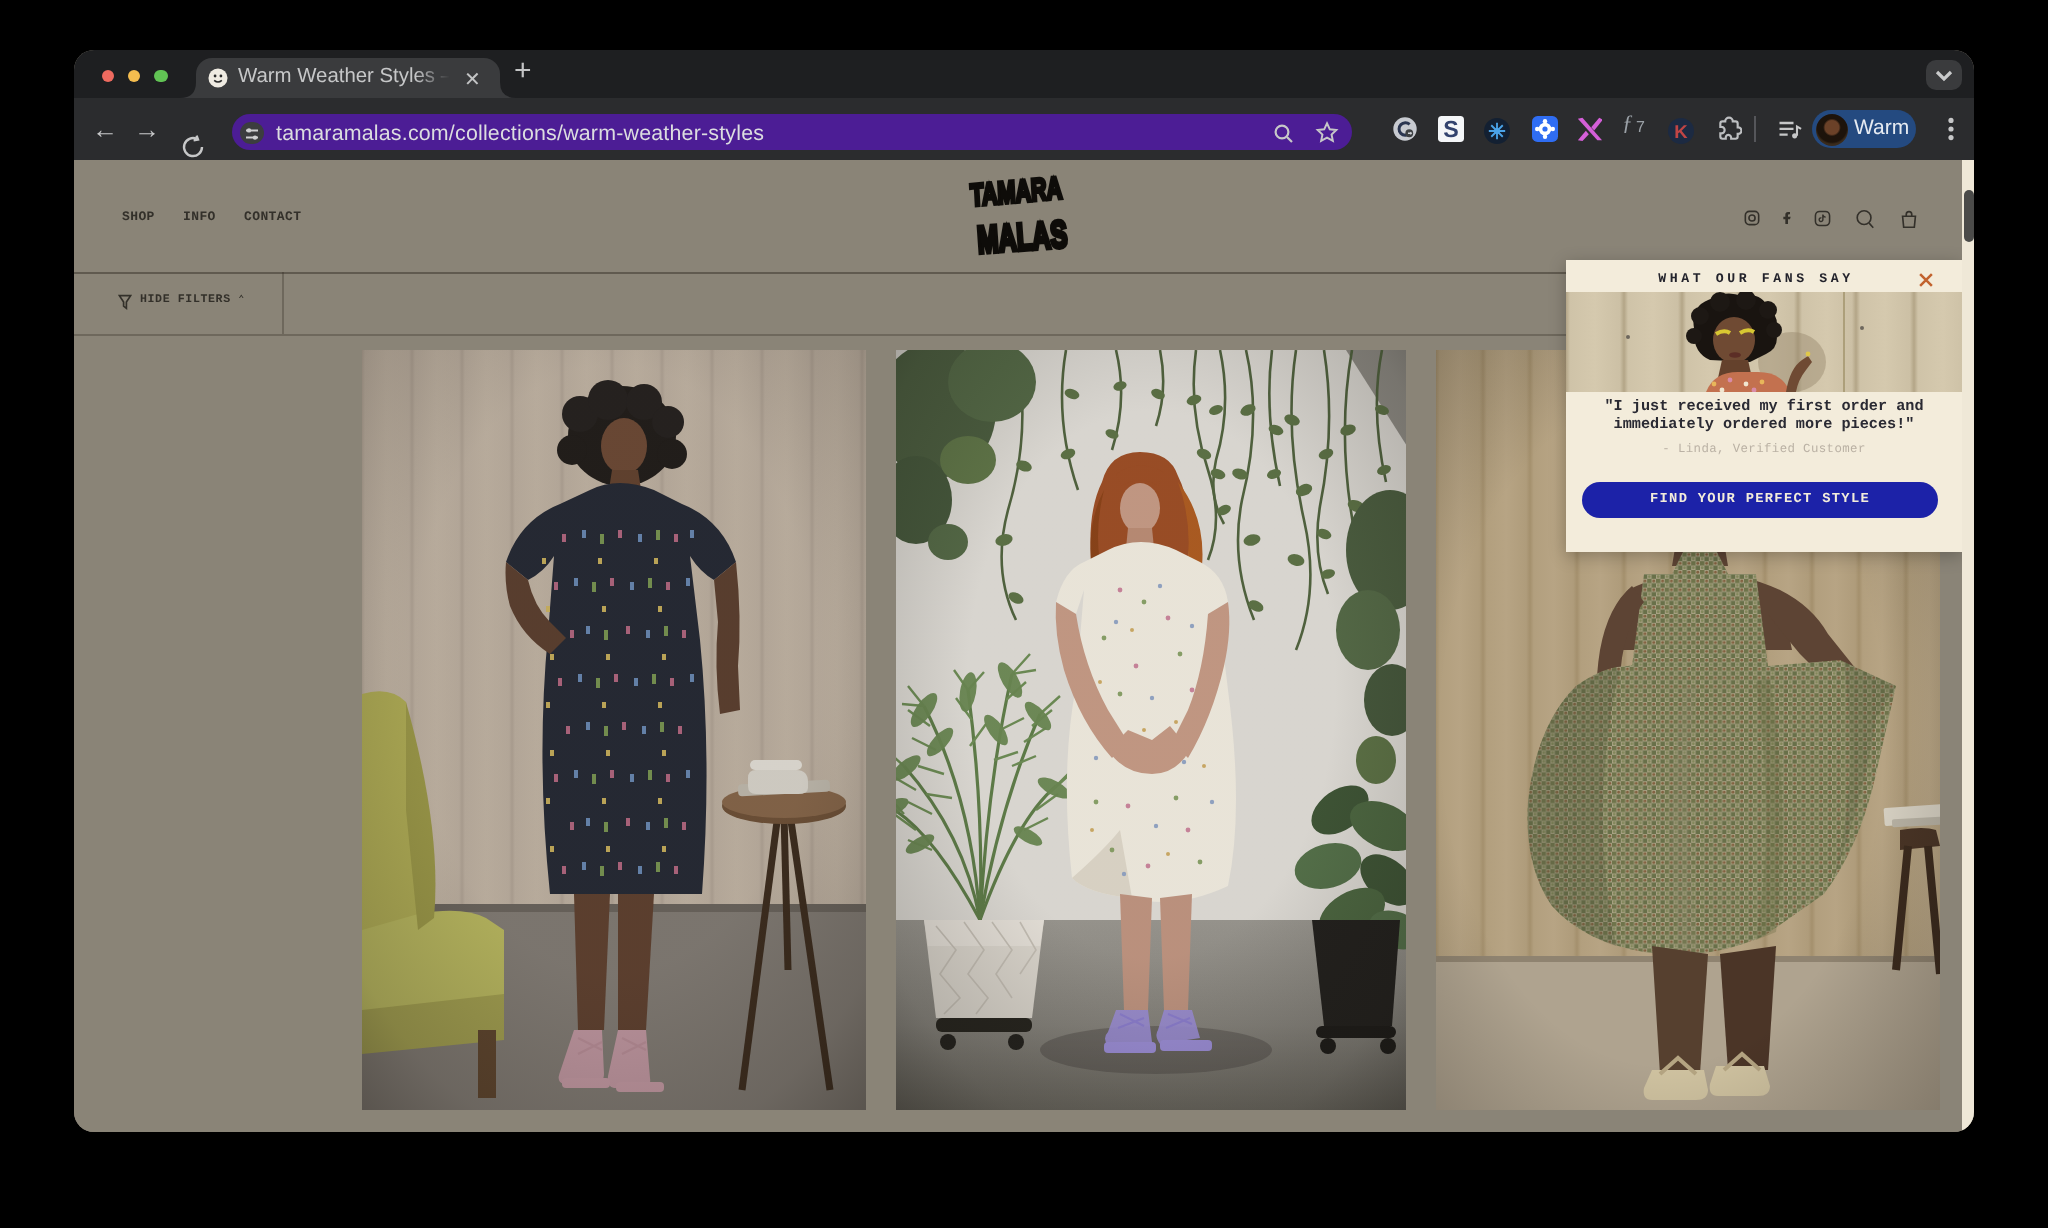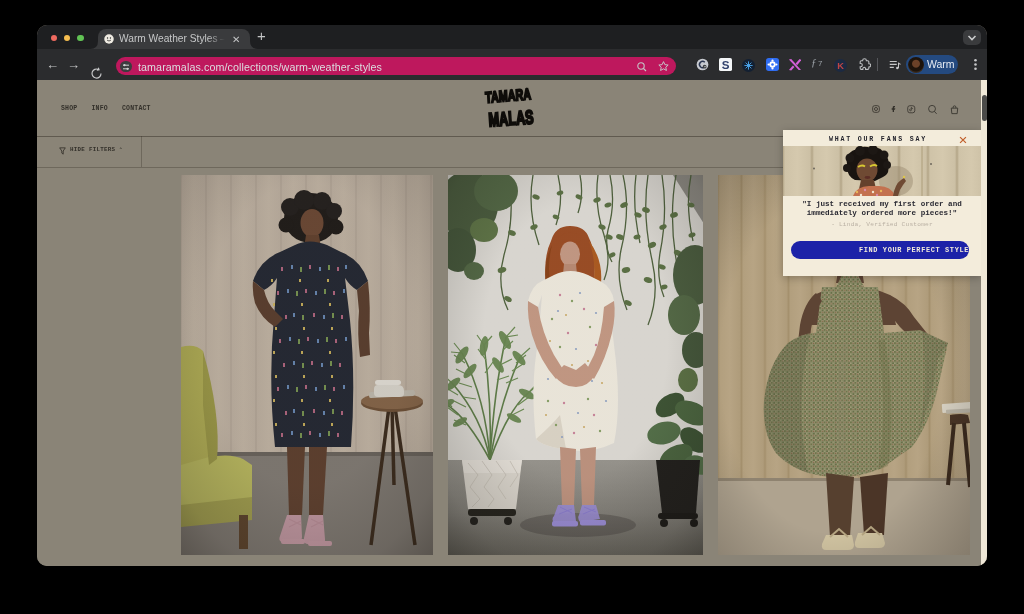--- a/index.html
+++ b/index.html
@@ -17,21 +17,21 @@
     -webkit-mask-image:linear-gradient(90deg,#000 82%,transparent 98%);
             mask-image:linear-gradient(90deg,#000 82%,transparent 98%); }
   .tab-close { position:absolute; left:134px; top:5px; font-size:10px; color:#c3c4c5; }
   .newtab { position:absolute; left:220px; top:2px; font-size:15px; color:#c3c4c5; font-weight:400; }
   .chev-btn { position:absolute; left:926px; top:5px; width:18px; height:15px; border-radius:5px;
     background:#3a3b3d; color:#c9cacb; font-size:9px; text-align:center; line-height:14px; }
   
   .toolbar { position:absolute; left:0; top:24px; width:100%; height:31px; background:#2b2c2e; }
   .nav-ic { position:absolute; top:0; height:31px; line-height:31px; color:#c6c7c8; font-size:13px; }
   .pill { position:absolute; left:79px; top:8px; width:560px; height:18px; border-radius:9.5px;
-    background:#be185d; }
+    background:#4c1d95; }
   .siteinfo { position:absolute; left:4px; top:3.5px; width:11.5px; height:11.5px; border-radius:50%;
     background:#3c3d3f; }
   .url { position:absolute; left:22px; top:3.6px; font-size:10.7px; color:#dcdde0; letter-spacing:0.1px; }
   .ext { position:absolute; top:9px; width:13px; height:13px; }
   .profile { position:absolute; left:869px; top:6px; width:52px; height:19px; border-radius:10px;
     background:#244a80; }
   .profile .av { position:absolute; left:2px; top:1.5px; width:16px; height:16px; border-radius:50%;
     background:radial-gradient(circle at 50% 42%, #6b4128 0 28%, #1d130b 36% 60%, #3a2b1c 68% 100%); }
   .profile .nm { position:absolute; left:21px; top:3px; font-size:10.5px; color:#e6ebf2; }
   
@@ -49,21 +49,21 @@
   .popup { position:absolute; left:746px; top:50px; width:198px; height:146px; background:#f3ecdb;
     box-shadow:0 2px 8px rgba(0,0,0,0.25); }
   .pp-head { position:absolute; left:-4px; top:6px; width:100%; text-align:center; font-size:6.6px;
     font-weight:bold; letter-spacing:1.8px; color:#23232c; }
     .pp-quote { position:absolute; left:0; top:70px; width:100%; text-align:center; font-size:7.6px;
     font-weight:bold; color:#2a2a33; line-height:9.2px; letter-spacing:0px; }
   .pp-attr { position:absolute; left:0; top:91px; width:100%; text-align:center; font-size:6.2px;
     color:#bab1a4; letter-spacing:0.2px; }
   .pp-btn { position:absolute; left:8px; top:110.5px; width:178px; height:18px; border-radius:9px;
     background:#1c22a8; color:#f3ecdb; font-size:6.9px; font-weight:bold; letter-spacing:0.65px;
-    text-align:right; line-height:18.5px; }
+    text-align:center; line-height:18.5px; }
   
   .sbar { position:absolute; left:944px; top:0px; width:6px; height:486px; background:#efe8d7; }
   .sthumb { position:absolute; left:0.5px; top:15px; width:5px; height:26px; border-radius:2.5px;
     background:#4b4b49; }
 </style>
 </head>
 <body>
 <div class="window">
 
   <div class="tabstrip">

